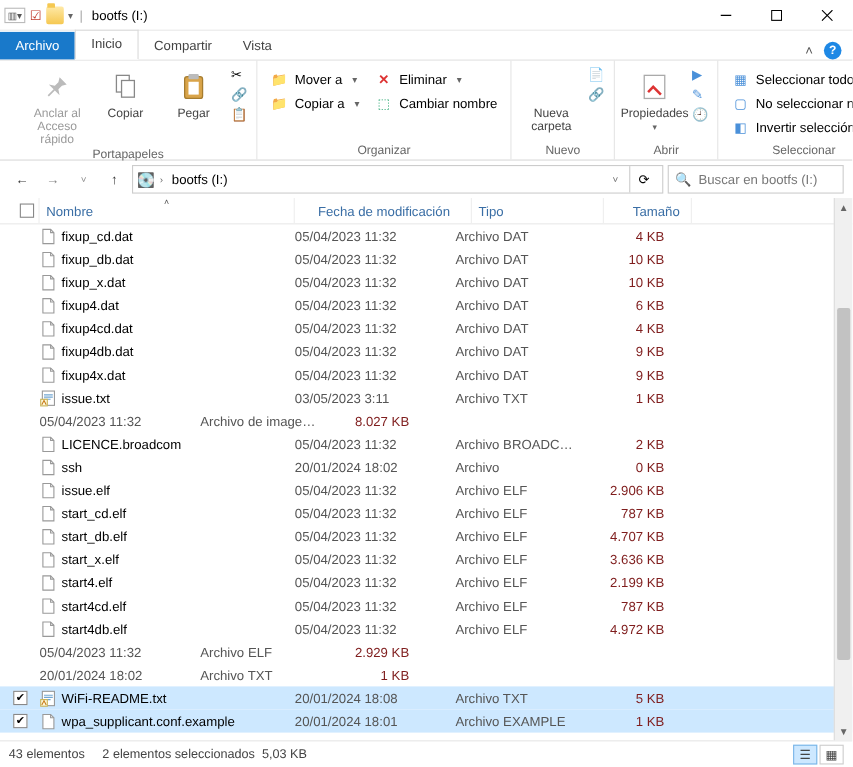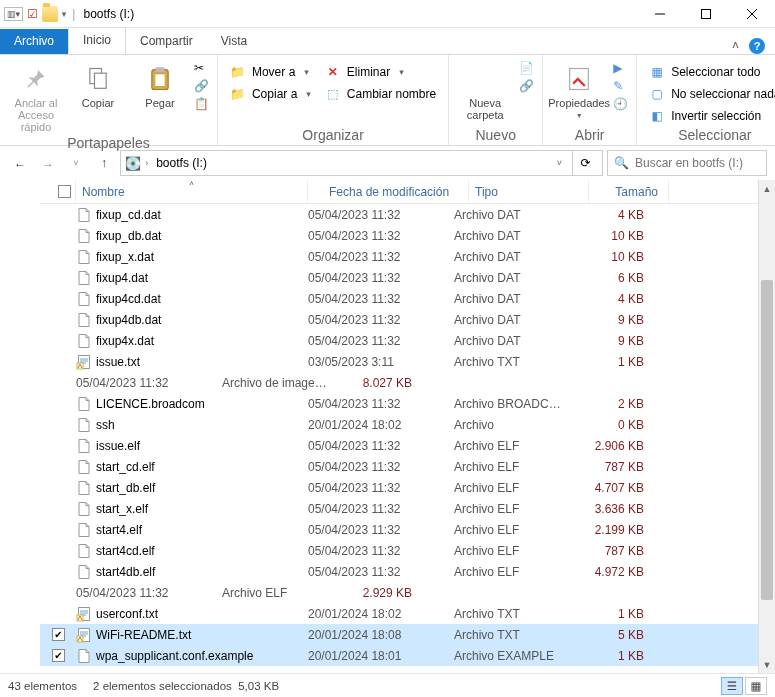--- a/index.html
+++ b/index.html
@@ -21,23 +21,23 @@
 .tab { padding:5px 14px 6px; font-size:12px; color:#444; cursor:default; }
 .tab.file { background:#1979ca; color:#fff; }
 .tab.active { background:#fff; border:1px solid #dadada; border-bottom:1px solid #fff; position:relative; z-index:2; }
 .tabs-right { margin-left:auto; display:flex; align-items:center; gap:10px; padding-right:10px; }
 .help { width:16px; height:16px; border-radius:50%; background:#1e88e5; color:#fff; font-weight:bold; display:flex; align-items:center; justify-content:center; font-size:11px; }
 
 
 .ribbon { background:#fff; border-bottom:1px solid #dadada; display:flex; height:92px; border-top:1px solid #dadada; }
 .rgroup { border-right:1px solid #e5e5e5; padding:4px 8px 2px; display:flex; flex-direction:column; }
 .rgroup .body { flex:1; display:flex; align-items:flex-start; gap:6px; }
-.rgroup .caption { text-align:center; color:#666; font-size:14px; padding-top:2px; }
+.rgroup .caption { text-align:center; color:#666; font-size:11px; padding-top:2px; }
 .bigbtn { display:flex; flex-direction:column; align-items:center; justify-content:flex-start; width:56px; padding-top:4px; gap:2px; text-align:center; font-size:11px; color:#444; }
-.bigbtn.disabled { color:#9a9a9a; }
+.bigbtn.disabled { color:#9a9a9a;margin-left:16px; }
 .bigbtn .ico { width:32px; height:32px; display:flex; align-items:center; justify-content:center; }
 .smallcol { display:flex; flex-direction:column; gap:4px; padding-top:4px; }
 .smallbtn { display:flex; align-items:center; gap:6px; font-size:12px; padding:1px 4px; white-space:nowrap; }
 .smallbtn .ico { width:16px; height:16px; display:flex; align-items:center; justify-content:center; }
 .drop::after { content:"▾"; font-size:9px; color:#666; margin-left:3px; }
 
 
 .navbar { height:34px; display:flex; align-items:center; gap:4px; padding:4px 8px; }
 .navarrow { width:24px; height:24px; display:flex; align-items:center; justify-content:center; color:#888; }
 .navarrow.enabled { color:#333; }
@@ -74,21 +74,21 @@
 .status { height:24px; border-top:1px solid #e5e5e5; display:flex; align-items:center; padding:0 8px; font-size:11.5px; color:#444; gap:16px; }
 .status .viewbtns { margin-left:auto; display:flex; gap:2px; }
 .viewbtn { width:22px; height:18px; border:1px solid #ccc; display:flex; align-items:center; justify-content:center; }
 .viewbtn.active { background:#cde8ff; border-color:#7ab6e8; }
 
 .scrollbar { position:absolute; right:0; top:0; bottom:0; width:17px; background:#f0f0f0; border-left:1px solid #ddd; }
 .scrollbar .thumb { position:absolute; left:2px; right:2px; top:100px; height:320px; background:#c2c2c2; border-radius:2px; }
 .scrollbar .arr { position:absolute; left:0; right:0; height:17px; display:flex; align-items:center; justify-content:center; color:#666; font-size:9px; }
 .scrollbar .arr.up { top:0; } .scrollbar .arr.dn { bottom:0; }
 
-.listwrap { position:relative; flex:1; display:flex; flex-direction:column; min-height:0;padding-left:40px; }
+.listwrap { position:relative; flex:1; display:flex; flex-direction:column; min-height:0; }
 </style>
 </head>
 <body>
 
 <div class="titlebar">
   <div class="qat">
     <span style="color:#555;font-size:9px;border:1px solid #bbb;padding:1px 2px;">▥▾</span>
     <span style="color:#c0392b;">☑</span>
     <span class="folder-ico"></span>
     <span style="font-size:9px;color:#666;">▾</span>
@@ -516,48 +516,37 @@
         <div class="cell sz">4.972 KB</div>
       </div>
       <div class="row">
         <div class="cell chk"></div>
         <div class="cell dt">05/04/2023 11:32</div>
         <div class="cell tp">Archivo ELF</div>
         <div class="cell sz">2.929 KB</div>
       </div>
       <div class="row">
         <div class="cell chk"></div>
+        <div class="cell dt">20/01/2024 18:02</div>
+        <div class="cell tp">Archivo TXT</div>
+        <div class="cell sz">1 KB</div>
+      </div>
+      <div class="row selected">
+        <div class="cell chk">
+          <div class="chkbox">✔</div>
+        </div>
         <div class="cell nm">
           <span class="ficon"><svg width="16" height="16" viewBox="0 0 16 16">
               <rect x="2.5" y="1.5" width="11" height="13" fill="#fff" stroke="#999"></rect>
               <line x1="4" y1="5" x2="12" y2="5" stroke="#71a6d2"></line>
               <line x1="4" y1="7" x2="12" y2="7" stroke="#71a6d2"></line>
               <line x1="4" y1="9" x2="10" y2="9" stroke="#71a6d2"></line>
               <rect x="1" y="9" width="6" height="6" fill="#fffbe0" stroke="#c9b458"></rect>
               <path d="M2 14 L4 10 L6 14" stroke="#c97e1c" fill="none"></path>
             </svg></span>
-          <span>userconf.txt</span>
-        </div>
-        <div class="cell dt">20/01/2024 18:02</div>
-        <div class="cell tp">Archivo TXT</div>
-        <div class="cell sz">1 KB</div>
-      </div>
-      <div class="row selected">
-        <div class="cell chk">
-          <div class="chkbox">✔</div>
-        </div>
-        <div class="cell nm">
-          <span class="ficon"><svg width="16" height="16" viewBox="0 0 16 16">
-              <rect x="2.5" y="1.5" width="11" height="13" fill="#fff" stroke="#999"></rect>
-              <line x1="4" y1="5" x2="12" y2="5" stroke="#71a6d2"></line>
-              <line x1="4" y1="7" x2="12" y2="7" stroke="#71a6d2"></line>
-              <line x1="4" y1="9" x2="10" y2="9" stroke="#71a6d2"></line>
-              <rect x="1" y="9" width="6" height="6" fill="#fffbe0" stroke="#c9b458"></rect>
-              <path d="M2 14 L4 10 L6 14" stroke="#c97e1c" fill="none"></path>
-            </svg></span>
           <span>WiFi-README.txt</span>
         </div>
         <div class="cell dt">20/01/2024 18:08</div>
         <div class="cell tp">Archivo TXT</div>
         <div class="cell sz">5 KB</div>
       </div>
       <div class="row selected">
         <div class="cell chk">
           <div class="chkbox">✔</div>
         </div>

